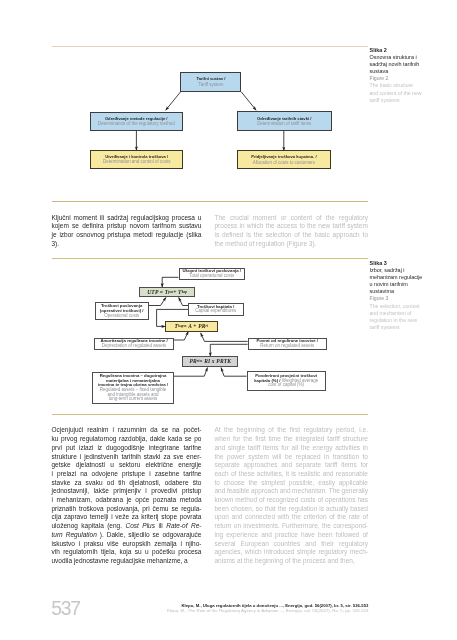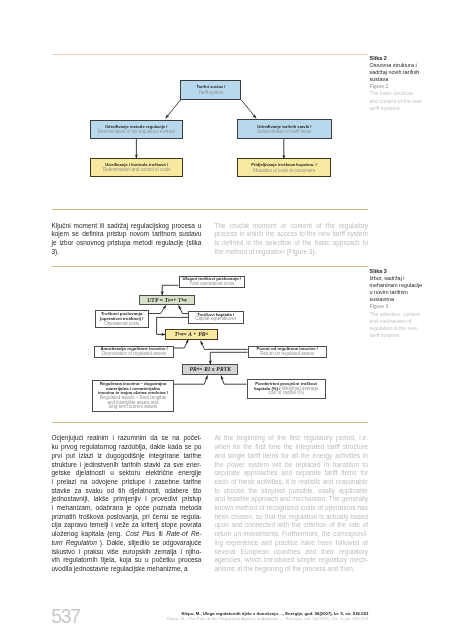--- a/index.html
+++ b/index.html
@@ -1,18 +1,18 @@
 <!DOCTYPE html>
 <html><head>
 <meta charset="utf-8">
 <style>
   html,body{margin:0;padding:0;}
   body{width:457px;height:640px;background:#ffffff;font-family:"Liberation Sans",sans-serif;position:relative;overflow:hidden;
        -webkit-font-smoothing:antialiased;}
-  .page{position:absolute;left:0;top:8px;width:457px;height:552px;}
+  .page{position:absolute;left:0;top:0;width:457px;height:552px;}
   .rule{position:absolute;height:1px;}
   .sidebar{position:absolute;left:369.5px;width:70px;}
   .sb-b{font-weight:bold;font-size:5.45px;color:#231f20;line-height:7.17px;white-space:nowrap;}
   .sb-hr{font-size:5.45px;color:#231f20;line-height:7.17px;white-space:nowrap;}
   .sb-en{font-size:5.15px;color:#c2c3c6;line-height:7.17px;white-space:nowrap;}
   .sb-enlab{font-size:5.15px;color:#8e9094;line-height:7.17px;white-space:nowrap;}
   .col{position:absolute;font-size:6.5px;line-height:8.7px;}
   .col .jline{display:flex;justify-content:space-between;white-space:pre;}
   .col .jline > span{white-space:pre;}
   .col .jline.last{justify-content:flex-start;}

